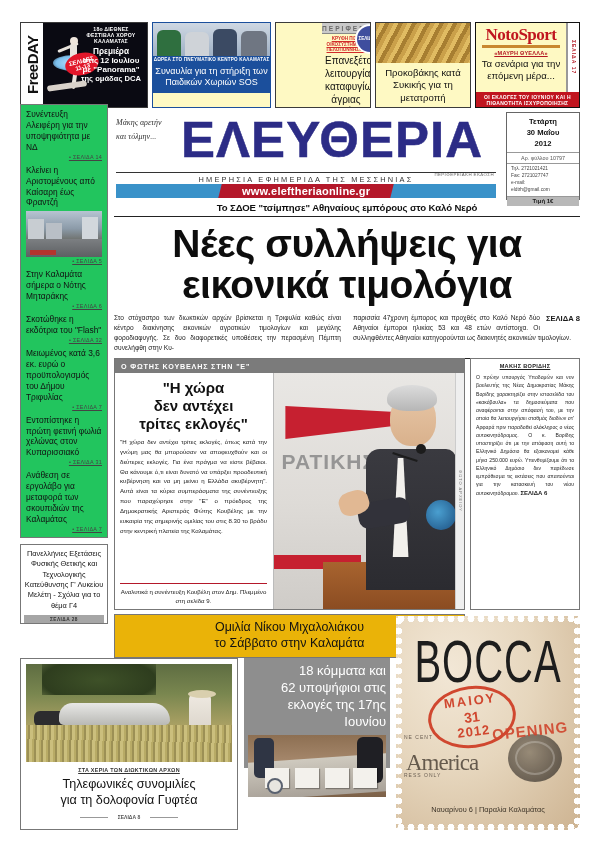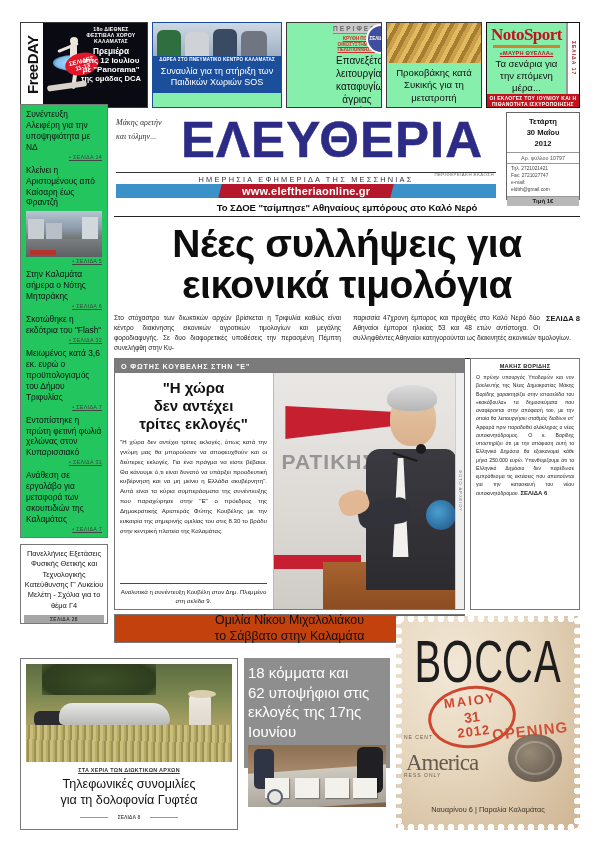--- a/index.html
+++ b/index.html
@@ -15,21 +15,21 @@
     background: #fff;
     padding: 0;
   }
 
   
   .top-strip {
     position: absolute; left: 20px; top: 22px;
     width: 560px; height: 86px;
     display: flex; gap: 4px;
   }
-  .ad-box { position: relative; border: 1px solid #3b3b3b; background: #86efac; overflow: hidden; }
+  .ad-box { position: relative; border: 1px solid #3b3b3b; background: #fef9c3; overflow: hidden; }
 
   
   .ad-freeday { width: 128px; background: #0a0a12; display: flex; }
   .freeday-spine {
     width: 22px; background: #fff; color: #111;
     writing-mode: vertical-rl; transform: rotate(180deg);
     font-weight: 700; font-size: 15px; letter-spacing: -0.5px;
     display: flex; align-items: center; justify-content: center;
     font-family: "Liberation Sans", sans-serif;
   }
@@ -81,21 +81,21 @@
   .fd-badge {
     position:absolute; left:22px; top:30px;
     width:34px; height:22px; background:#e2172a; color:#fff;
     border-radius:50%;
     font-size:6px; font-weight:700; line-height:1.05;
     display:flex; flex-direction:column; align-items:center; justify-content:center;
     transform: rotate(-14deg); text-align:center;
   }
 
   
-  .ad-sos { width: 130px; border-color:#1b4f9c; }
+  .ad-sos { width: 119px; border-color:#1b4f9c; }
   .sos-photo {
     height: 33px; width:100%;
     background: linear-gradient(180deg,#cfd8e3 0%, #9fb0c4 100%);
     position:relative; overflow:hidden;
   }
   .sos-photo .p {
     position:absolute; bottom:0; border-radius:6px 6px 0 0;
   }
   .sos-strip {
     background:#1b4f9c; color:#fff; font-size:4.6px; font-weight:700;
@@ -409,22 +409,22 @@
   .rc-title {
     text-align:center; font-size:9.6px; line-height:1.3; color:#111; margin-top:2px;
   }
   .rc-body {
     font-size:5.1px; line-height:1.62; text-align:justify; color:#1a1a1a; margin-top:4px;
   }
   .rc-body .pg { font-weight:700; font-size:6px; }
 
   
   .announce {
-    position:absolute; left:114px; top:614px; width:351px; height:29px;
-    border:1px solid #777; background:#c2410c;
+    position:absolute; left:114px; top:614px; width:351px; height:44px;
+    border:1px solid #777; background:#eab308;
     display:flex; align-items:center; justify-content:center;
   }
   .announce .txt {
     text-align:center; font-size:12.4px; line-height:1.28; color:#111;
   }
   .announce .vside {
     position:absolute; right:3px; top:5px; bottom:5px; width:10px;
     background:#9a9a9a; color:#fff; writing-mode: vertical-rl;
     font-size:4.2px; font-weight:700; letter-spacing:0.6px;
     display:flex; align-items:center; justify-content:center;
@@ -481,21 +481,21 @@
     content:""; position:absolute; top:50%; width:28px; height:1px; background:#999;
   }
   .bl-page span::before { left:-28px; }
   .bl-page span::after { right:-28px; }
 
   .bot-mid {
     position:absolute; left:244px; top:658px; width:146px; height:110px;
     background:#8e8e8e; padding:4px 4px 0;
   }
   .bm-head {
-    text-align:left; color:#fff; font-size:15px; line-height:1.3;
+    text-align:right; color:#fff; font-size:13px; line-height:1.3;
     padding:1px 0 4px;
   }
   .bm-photo {
     width:100%; height:62px; position:relative; overflow:hidden;
     background: linear-gradient(180deg,#8d6f52 0%, #a4866a 40%, #7c6148 100%);
   }
   .bm-photo .table {
     position:absolute; left:0; right:0; bottom:0; height:62%;
     background: linear-gradient(180deg,#cfcabf,#a9a299);
     transform: skewY(-4deg);

